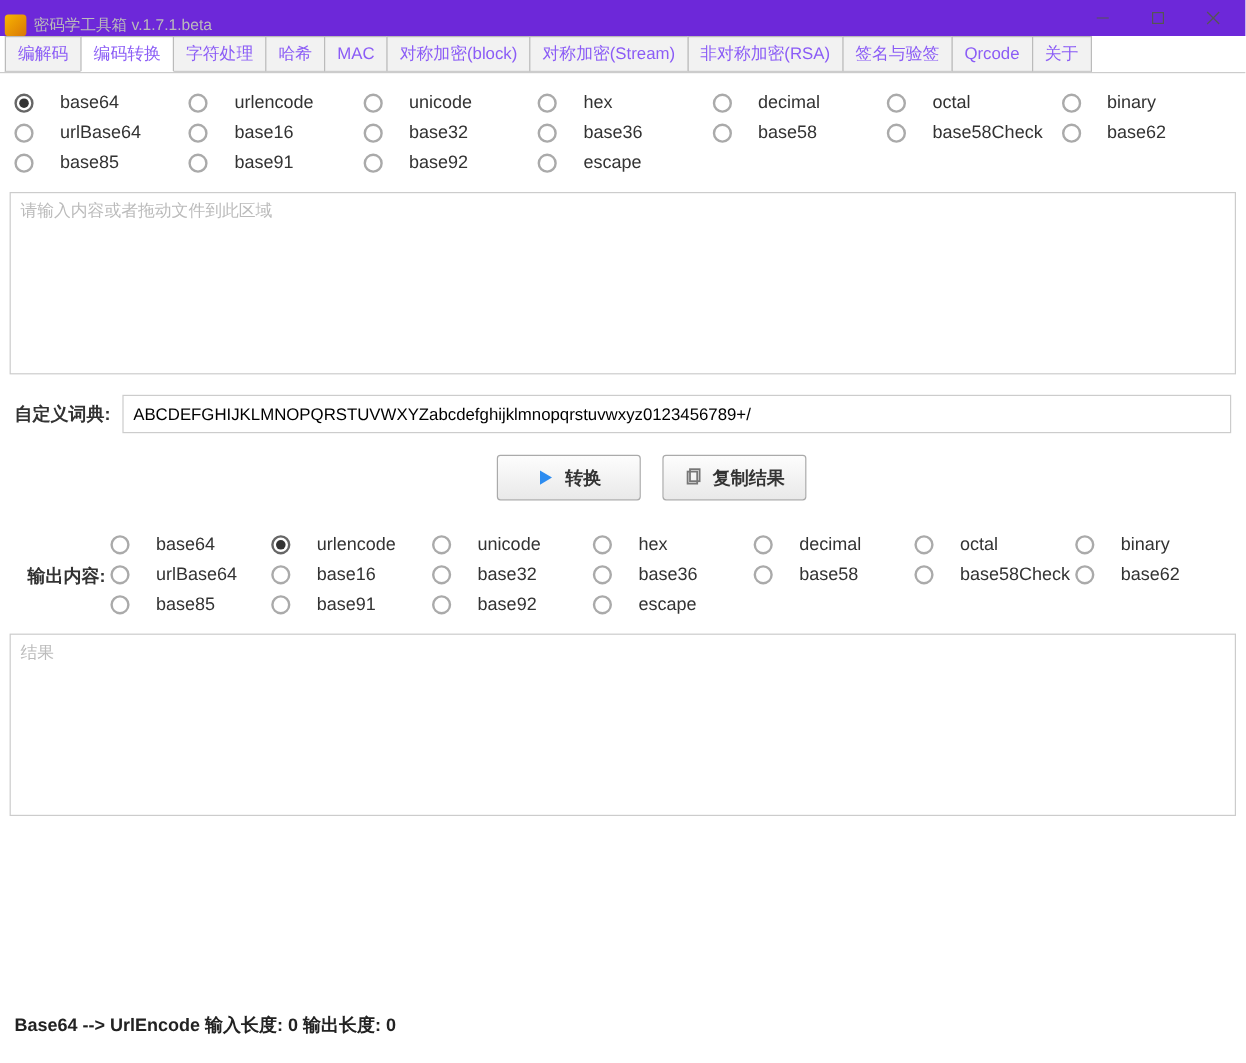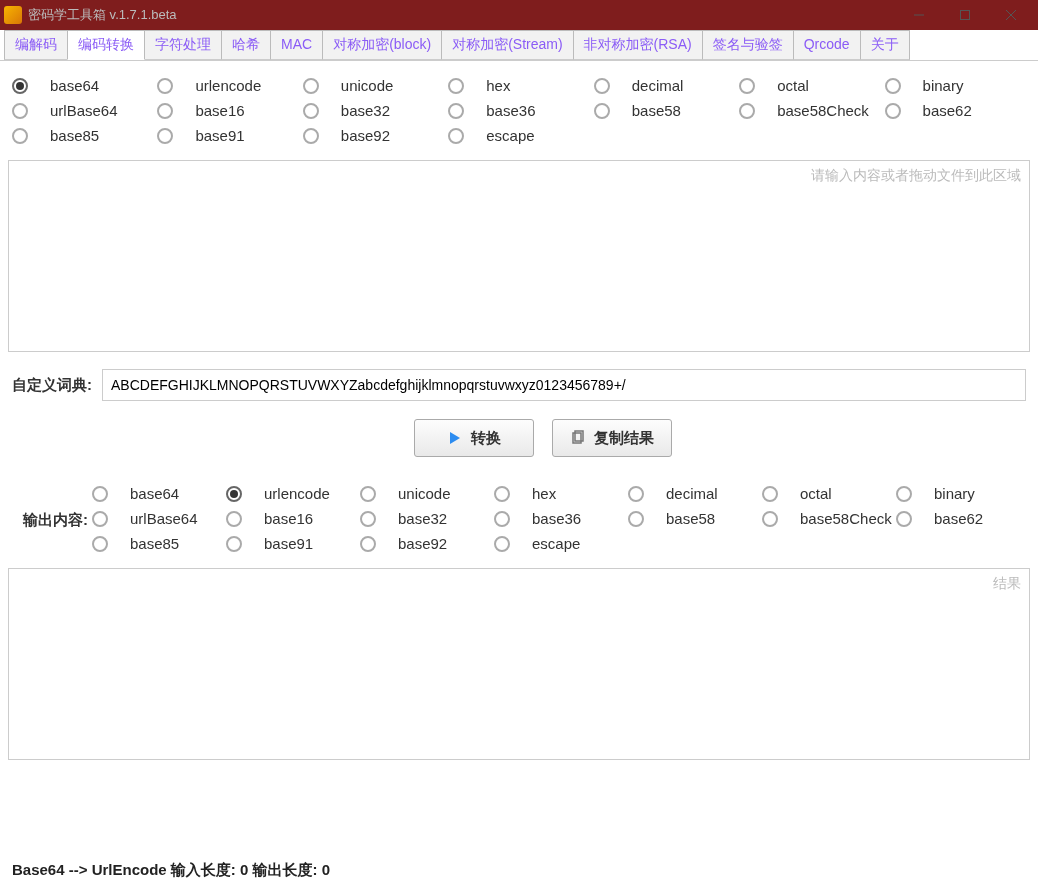--- a/index.html
+++ b/index.html
@@ -8,23 +8,23 @@
   font-size: 14px;
   background: #fff;
   width: 1038px;
   height: 886px;
   overflow: hidden;
   color: #333;
 }
 .titlebar {
   height: 30px;
   display: flex;
-  align-items: center;
+  align-items: flex-end;
   padding: 0 4px;
-  background: #7f1d1d;
+  background: #6d28d9;
 }
 .titlebar .icon {
   width: 18px; height: 18px;
   background: linear-gradient(135deg,#f8b500,#d97706);
   border-radius: 3px;
   margin-right: 6px;
 }
 .titlebar .title {
   color: #bbb;
   font-size: 13px;
@@ -113,28 +113,27 @@
 }
 .radio-circle.checked::after {
   content: "";
   width: 8px; height: 8px;
   background: #333;
   border-radius: 50%;
 }
 textarea.area {
   width: calc(100% - 16px);
   margin: 4px 8px;
-  height: 192px;
+  height: 152px;
   border: 1px solid #ccc;
   resize: none;
   padding: 6px 8px;
   font-size: 14px;
   font-family: inherit;
   color: #333;
-  text-align: right;
 }
 textarea.area::placeholder { color: #bbb; }
 .result-area { height: 200px; }
 
 .dict-row {
   display: flex;
   align-items: center;
   padding: 10px 12px;
   gap: 10px;
 }
@@ -171,21 +170,21 @@
   gap: 8px;
   font-size: 15px;
   font-weight: bold;
   color: #333;
   cursor: pointer;
 }
 .btn .ico { width: 16px; height: 16px; display:flex; align-items:center; justify-content:center; }
 
 .statusbar {
   position: absolute;
-  bottom: 0;
+  bottom: 16px;
   left: 0;
   width: 100%;
   padding: 6px 12px;
   font-size: 15px;
   font-weight: bold;
   color: #222;
   background: #fff;
 }
 </style>
 </head>

